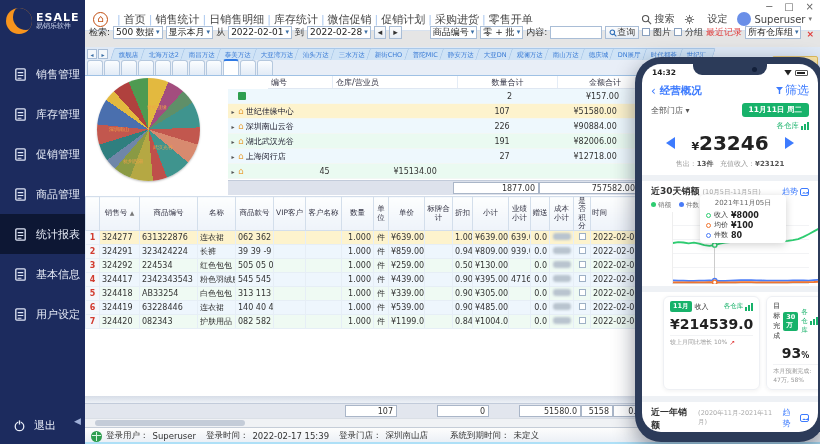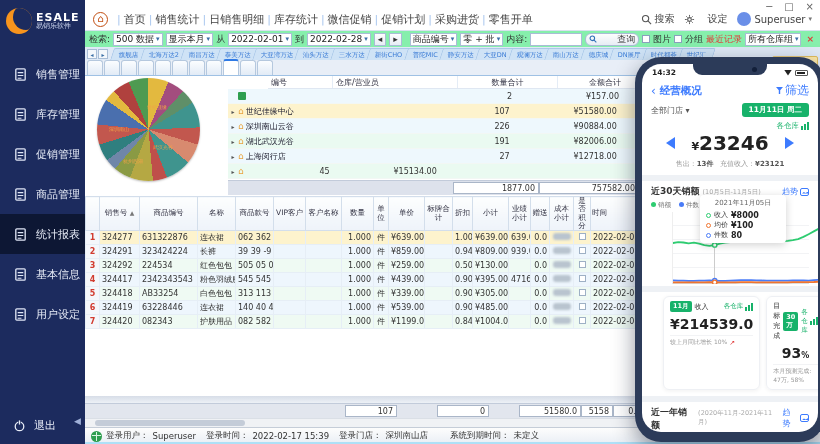--- a/index.html
+++ b/index.html
@@ -31,21 +31,21 @@
   .winctrl span { cursor:pointer; }
   .nav { position:absolute; left:8px; bottom:3px; display:flex; align-items:center; gap:2px; font-size:11px; color:#444; }
   .nav .home-ic { width:15px; height:15px; border-radius:50%; border:1.5px solid #c24e12; color:#c24e12; font-size:10px; line-height:12px; text-align:center; margin-right:4px; }
   .nav .sep { color:#a8c6ee; margin:0 3px; }
   .nav .nav-item { cursor:pointer; white-space:nowrap; }
   .userbox { position:absolute; right:8px; bottom:4px; display:flex; align-items:center; gap:10px; font-size:10px; color:#444; }
   .userbox .av { width:14px; height:14px; border-radius:50%; background:#6a8fe8; display:inline-block; }
   .ic-search { width:11px; height:11px; }
 
   
-  .toolbar { position:absolute; left:0; top:30px; right:0; height:17px; background:#86efac; border-top:1px solid #d8e2ef; border-bottom:1px solid #cfdaea; display:flex; align-items:center; gap:3px; padding:8px 4px; font-size:9px; color:#333; white-space:nowrap; }
+  .toolbar { position:absolute; left:0; top:30px; right:0; height:17px; background:#e5e5e5; border-top:1px solid #d8e2ef; border-bottom:1px solid #cfdaea; display:flex; align-items:flex-end; gap:3px; padding:8px 4px; font-size:9px; color:#333; white-space:nowrap; }
   .tb-label { color:#333; }
   .dd { background:#fff; border:1px solid #a9bdd6; height:13px; line-height:11px; padding:0 2px; display:inline-flex; align-items:center; gap:2px; color:#222; }
   .dd .car { color:#3a6ea5; font-size:7px; }
   .tb-btn { background:linear-gradient(#fdfdfd,#e7edf5); border:1px solid #a9bdd6; height:13px; line-height:11px; padding:0 3px; cursor:pointer; }
   .tb-input { background:#fff; border:1px solid #a9bdd6; height:13px; width:52px; }
   .cb { width:8px; height:8px; border:1px solid #8aa0bd; background:#fff; display:inline-block; vertical-align:-1px; }
   .recent { color:#e03b3b; margin-left:auto; cursor:pointer; }
   .tb-x { color:#e03b3b; font-weight:bold; cursor:pointer; padding:0 2px; }
 
   
@@ -341,21 +341,21 @@
       <span class="dd">
           <span>商品编号</span>
           <span class="car">▾</span>
         </span>
       <span class="dd">
           <span>零 + 批</span>
           <span class="car">▾</span>
         </span>
       <span class="tb-label">内容:</span>
       <input class="tb-input" style="">
-      <span class="tb-btn" style="display:inline-flex;align-items:center;gap:20px;border-radius:6px;">
+      <span class="tb-btn" style="display:inline-flex;align-items:center;gap:0;">
         <svg width="8" height="8" viewBox="0 0 12 12">
             <circle cx="5" cy="5" r="3.4" fill="none" stroke="#2f6fb8" stroke-width="1.6"></circle>
             <line x1="7.6" y1="7.6" x2="11" y2="11" stroke="#2f6fb8" stroke-width="1.6"></line>
           </svg>
         <span>查询</span>
       </span>
       <span><span class="cb"></span> <span>图片</span></span>
       <span><span class="cb"></span> <span>分组</span></span>
       <span class="recent">最近记录</span>
       <span class="dd">

